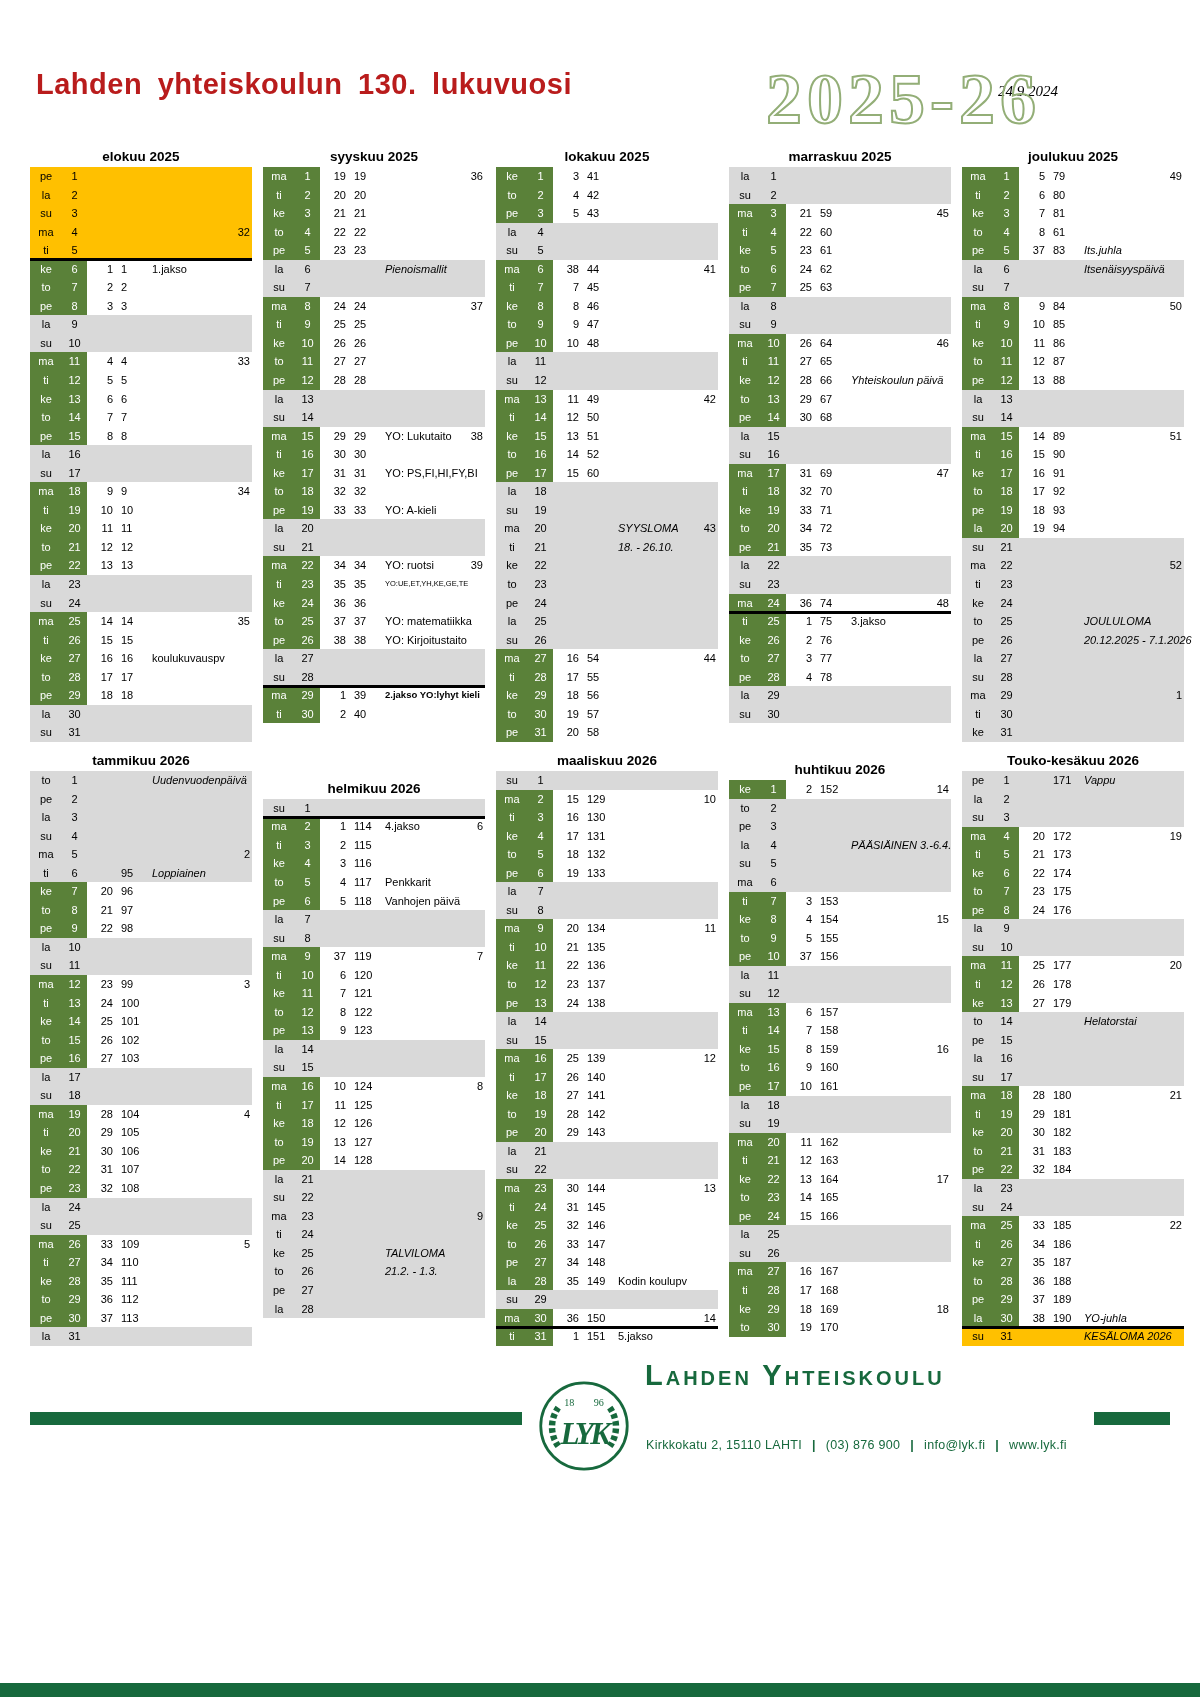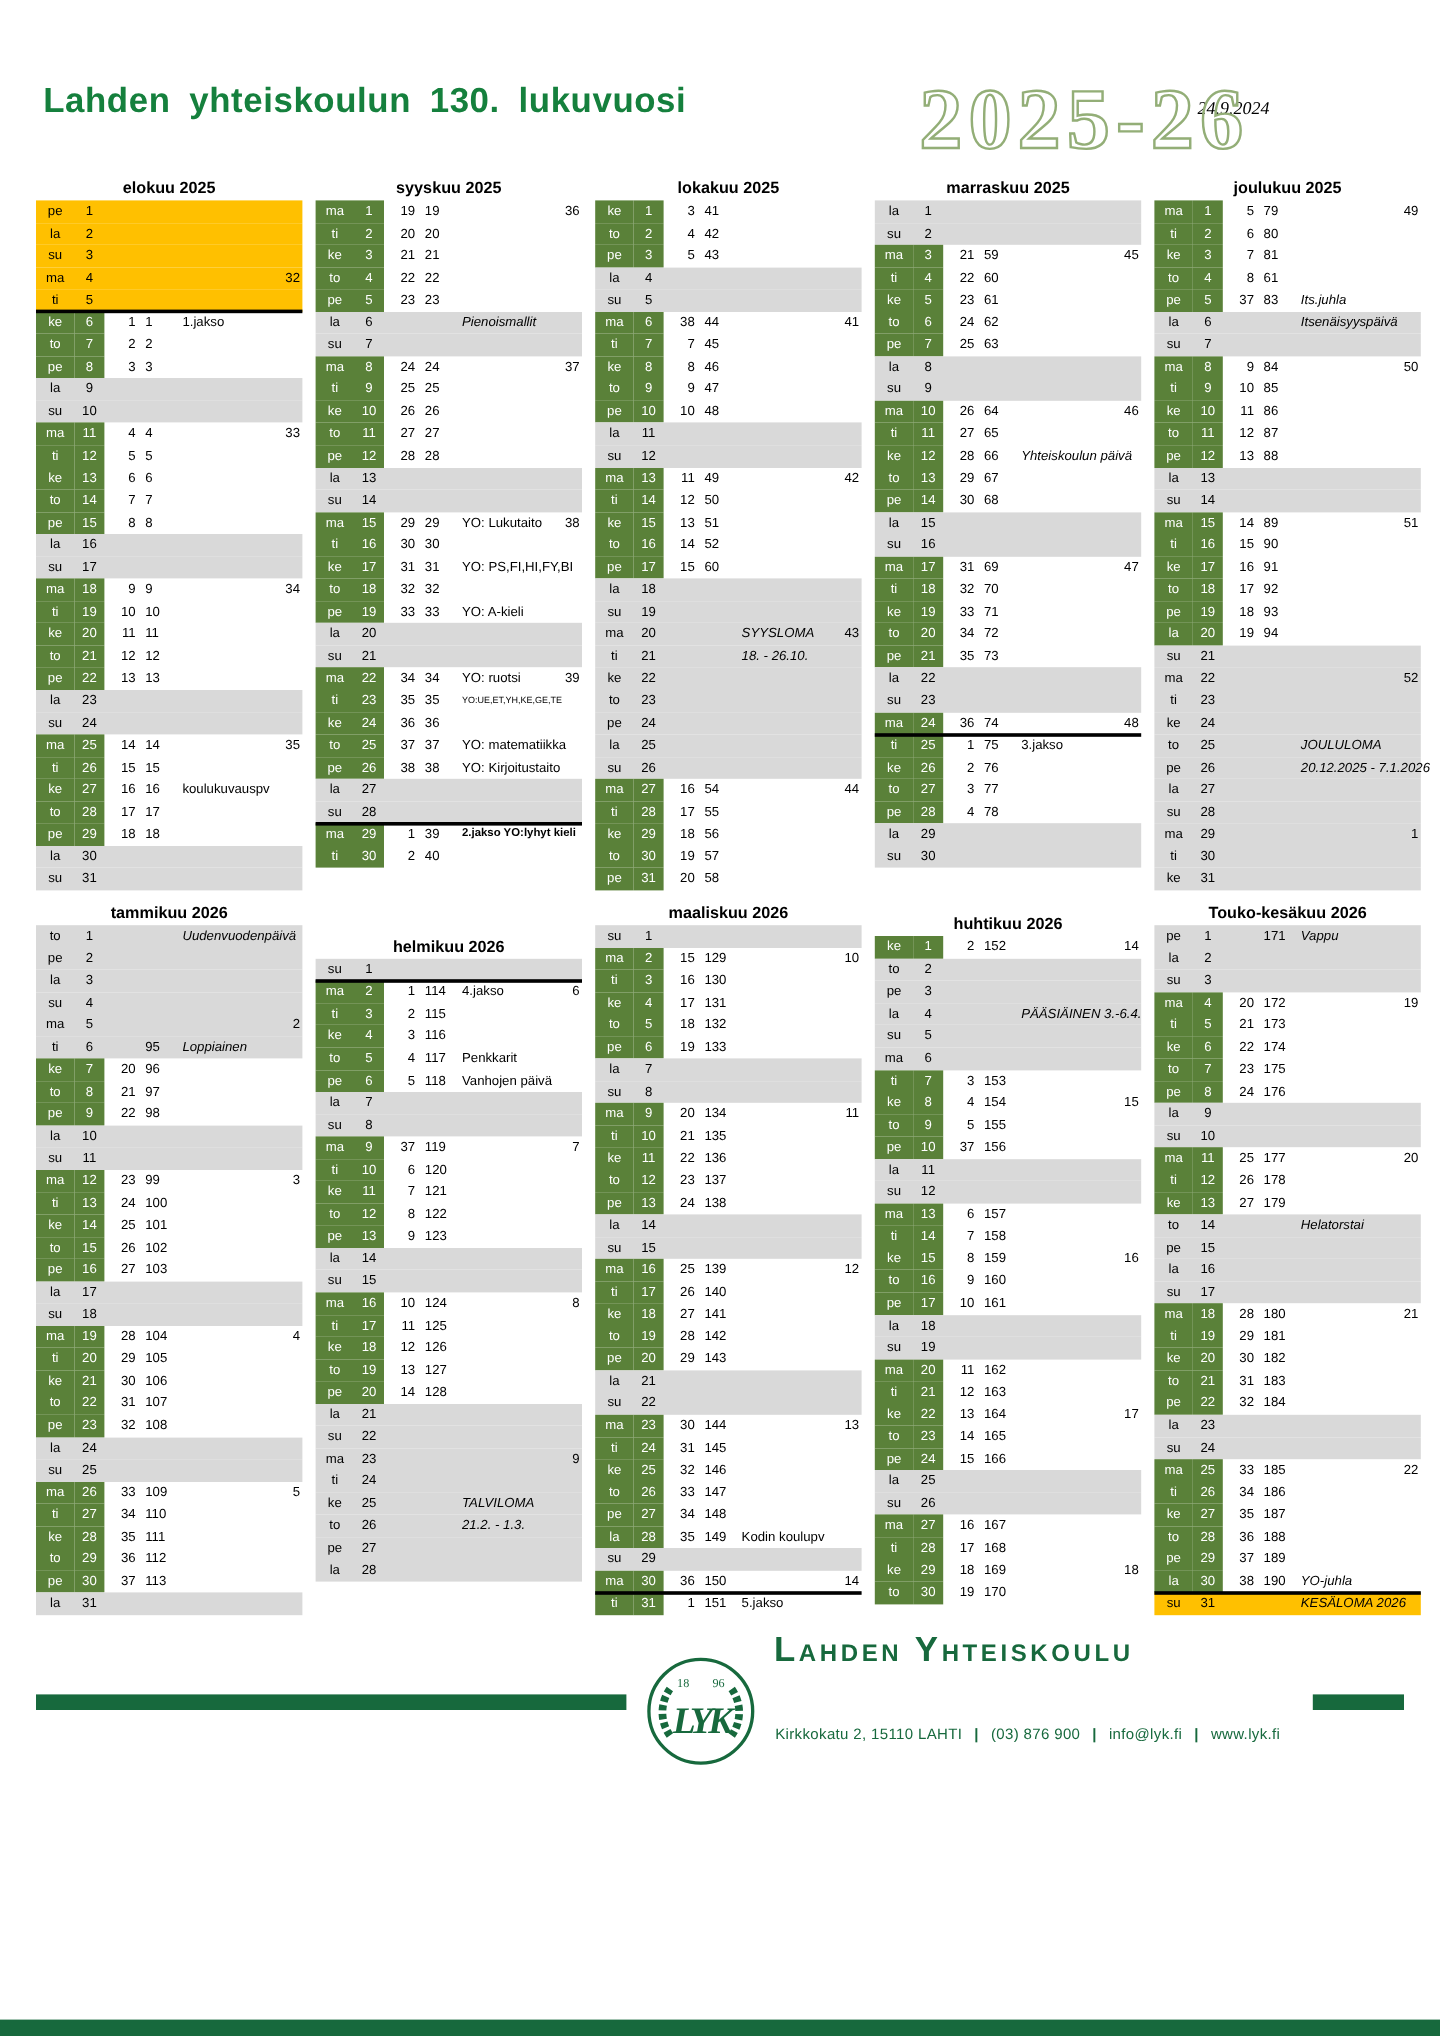--- a/index.html
+++ b/index.html
@@ -1,20 +1,20 @@
 <!DOCTYPE html>
 <html><head>
 <meta charset="utf-8">
 <style>
   html,body{margin:0;padding:0;}
   body{width:1200px;height:1697px;position:relative;background:#fff;overflow:hidden;
        font-family:"Liberation Sans",sans-serif;color:#000;}
   
   .page-title{position:absolute;left:36px;top:68px;font-size:29px;font-weight:600;
-              color:#15803d;letter-spacing:.5px;word-spacing:7px;}
+              color:#b91c1c;letter-spacing:.5px;word-spacing:7px;}
   .print-date{position:absolute;left:998px;top:60px;font-size:15px;font-style:italic;
               font-family:"Liberation Serif",serif;margin-top:23px;}
   .year-badge{position:absolute;left:766px;top:58px;font-family:"Liberation Serif",serif;
               font-size:72px;font-weight:bold;letter-spacing:5px;color:transparent;
               -webkit-text-stroke:2px #93ae77;}
   
   .band{position:absolute;left:30px;display:flex;gap:11px;}
   #band-top{top:146px;}
   #band-bottom{top:750px;align-items:center;}
   .month{width:222px;flex:0 0 222px;}

